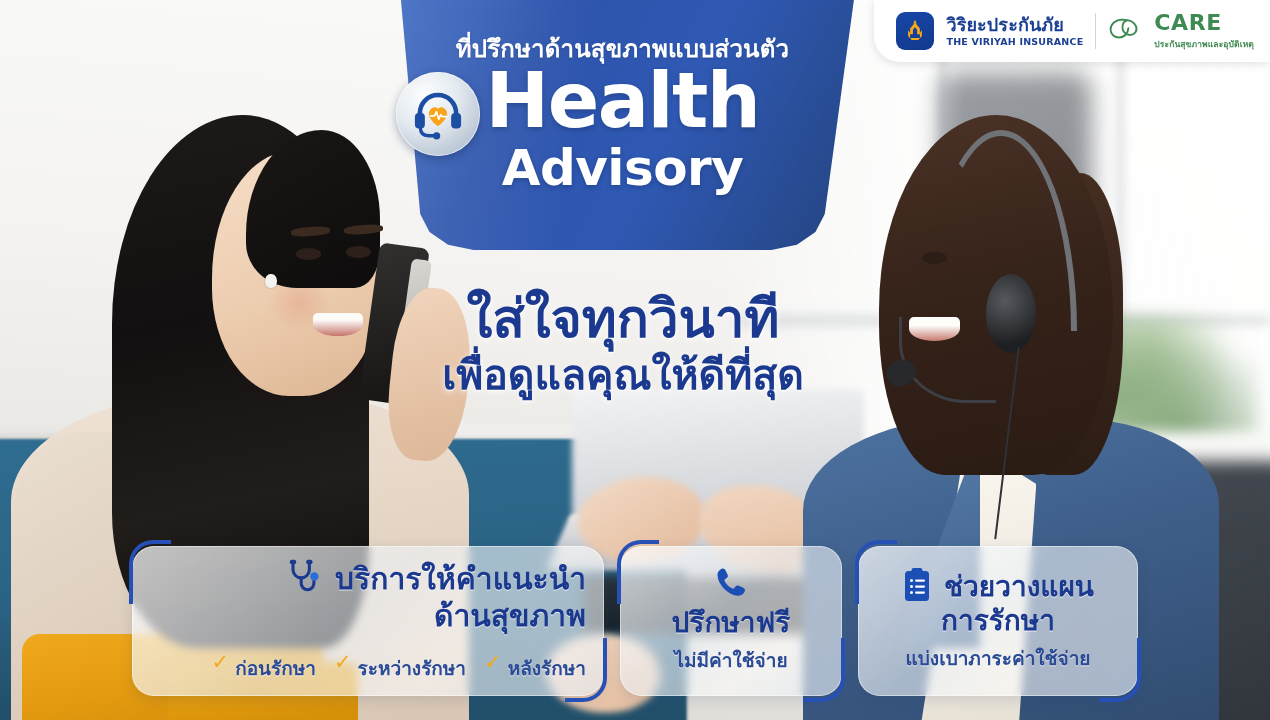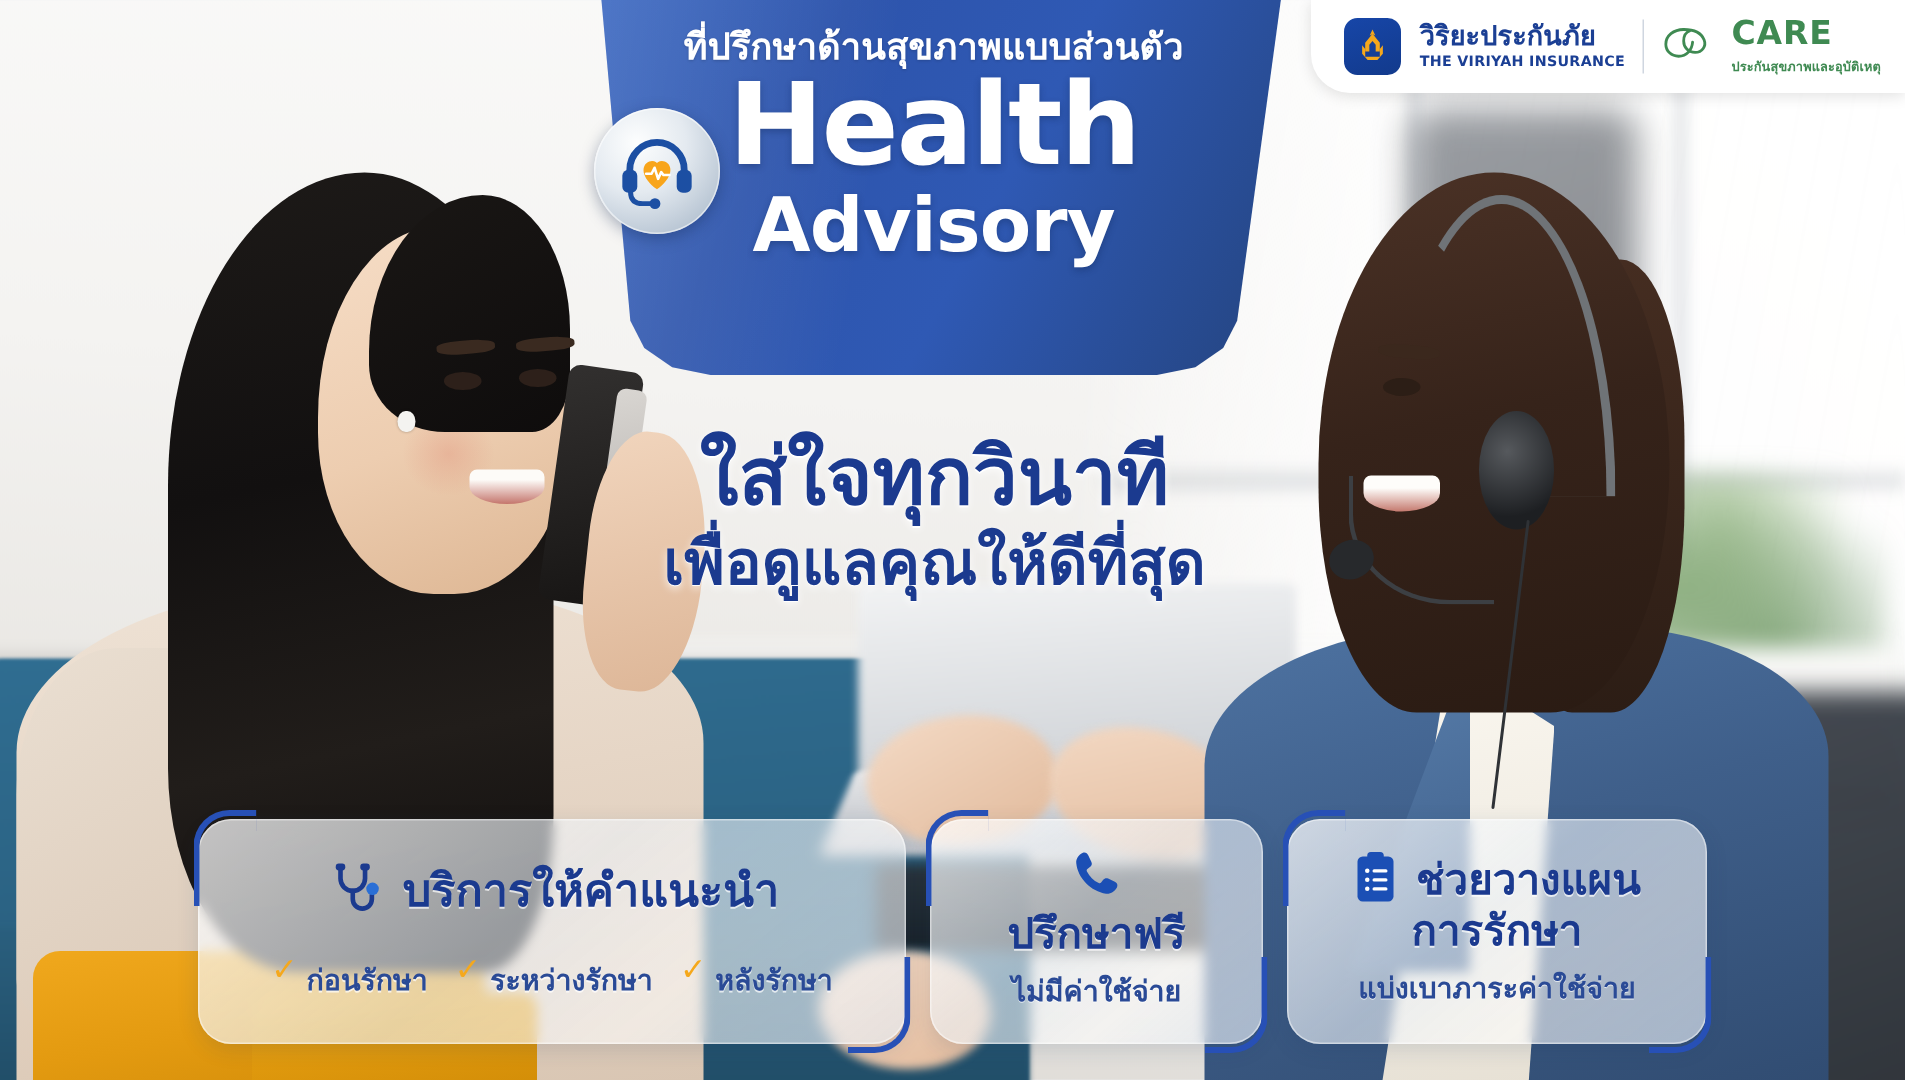--- a/index.html
+++ b/index.html
@@ -288,21 +288,21 @@
     box-shadow:0 6px 18px rgba(20,45,95,.28);
   }
   .banner-gloss {
     position:absolute; left:390px; top:-8px; width:465px; height:258px;
     background:linear-gradient(100deg,rgba(255,255,255,.16) 0%,rgba(255,255,255,0) 42%);
     clip-path:polygon(2.2% 0, 100% 0, 93.5% 86%, 91.5% 93%, 87.5% 98%, 82% 100%,
                       18% 100%, 12.5% 98%, 8.5% 93%, 6.5% 86%);
     pointer-events:none;
   }
   .banner-inner {
-    position:absolute; left:390px; top:0; width:465px; height:250px;
+    position:absolute; left:390px; top:18px; width:465px; height:250px;
     display:flex; flex-direction:column; align-items:center; text-align:center;
     padding-top:18px;
   }
   .kicker {
     color:#fff; font-size:24px; font-weight:700; letter-spacing:.2px;
     text-shadow:0 1px 2px rgba(0,0,0,.18); line-height:1.1;
   }
   .h1 {
     color:#fff; font-size:76px; font-weight:800; letter-spacing:-1.5px;
     line-height:.98; margin-top:2px; text-shadow:0 2px 5px rgba(10,30,70,.3);text-align:right;
@@ -355,21 +355,21 @@
   }
   .card {
     position:relative; border-radius:22px;
     background:linear-gradient(140deg, rgba(255,255,255,.74) 0%, rgba(236,242,248,.62) 45%,
                 rgba(255,255,255,.58) 70%, rgba(228,236,245,.66) 100%);
     backdrop-filter:blur(4px);
     box-shadow:0 4px 14px rgba(30,55,100,.14), inset 0 0 0 1px rgba(255,255,255,.45);
     display:flex; flex-direction:column; align-items:center; justify-content:center;
     padding:10px 18px 12px; overflow:visible;
   }
-  .card.c1 { flex:0 0 472px; }
+  .card.c1 { flex:0 0 472px;align-items:flex-end; }
   .card.c2 { flex:0 0 280px; }
   .card.c3 { flex:0 0 222px; }
   
   .card::before, .card::after {
     content:""; position:absolute; width:38px; height:60px; pointer-events:none;
   }
   .card::before {
     left:-3px; top:-6px;
     border-left:4px solid #2750b6; border-top:4px solid #2750b6;
     border-radius:24px 0 0 0;
@@ -533,20 +533,21 @@
           <svg width="40" height="40" viewBox="0 0 44 44" aria-hidden="true">
             <path d="M11 5 v9 a9 9 0 0 0 18 0 V5" fill="none" stroke="#1b3a8f" stroke-width="3.4" stroke-linecap="round"></path>
             <rect x="7.5" y="3" width="7" height="5" rx="2.3" fill="#1b3a8f"></rect>
             <rect x="25.5" y="3" width="7" height="5" rx="2.3" fill="#1b3a8f"></rect>
             <path d="M20 23 v6 a7 7 0 0 0 14 0 v-3" fill="none" stroke="#1b3a8f" stroke-width="3.4" stroke-linecap="round"></path>
             <circle cx="34.5" cy="21.5" r="4.6" fill="#2a6fd6"></circle>
           </svg>
         </span>
         <span class="card-title">บริการให้คำแนะนำ</span>
       </div>
+      <div class="card-title2">ด้านสุขภาพ</div>
       <div class="checks">
         <span class="check">
           <span class="tick">✓</span>
           <span class="check-label">ก่อนรักษา</span>
         </span>
         <span class="check">
           <span class="tick">✓</span>
           <span class="check-label">ระหว่างรักษา</span>
         </span>
         <span class="check">

